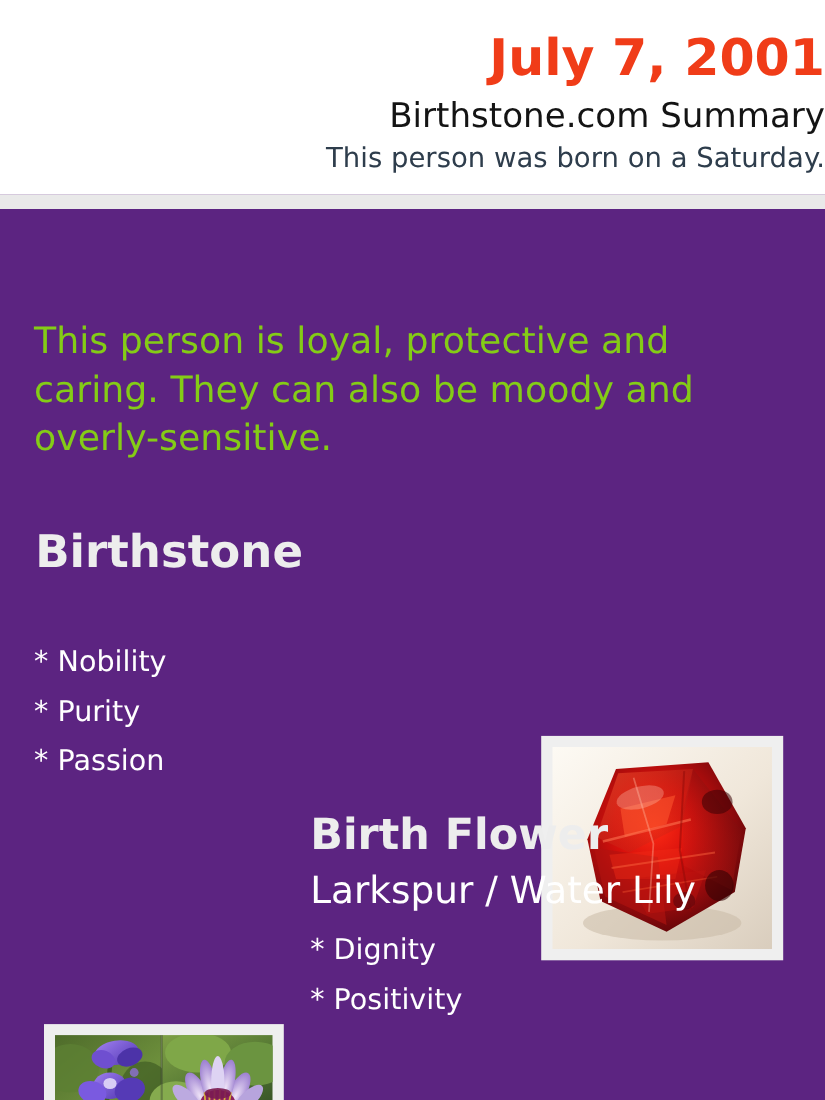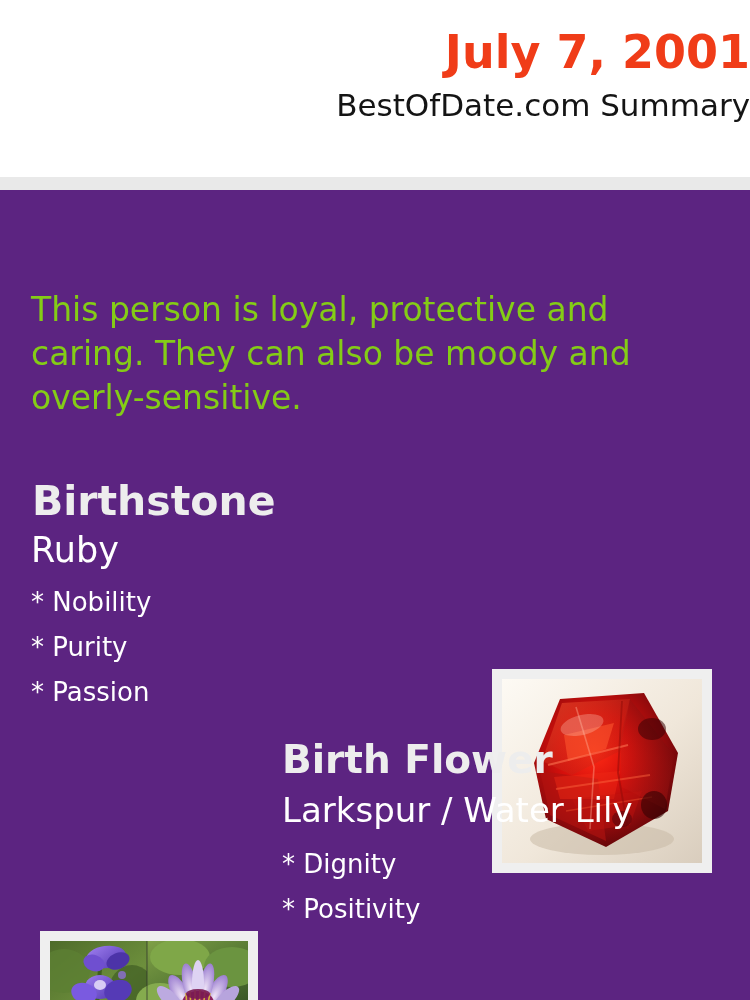--- a/index.html
+++ b/index.html
@@ -125,30 +125,30 @@
   .photo-inner { width:100%; height:100%; overflow:hidden; position:relative; }
   .photo-inner svg { display:block; width:100%; height:100%; }
 </style>
 </head>
 <body>
 
 <div id="page">
 
   <div class="header">
     <div class="date-title">July 7, 2001</div>
-    <div class="site-sub">BestOfDate.com Summary</div>
+    <div class="site-sub">Birthstone.com Summary</div>
+    <div class="born-line">This person was born on a Saturday.</div>
   </div>
   <div class="gray-band"></div>
 
   <div class="body-purple">
 
     <div class="sign-desc">This person is loyal, protective and caring. They can also be moody and overly-sensitive.</div>
 
     <div class="bs-title">Birthstone</div>
-    <div class="bs-name">Ruby</div>
     <div class="bs-list">
       <div class="bullet">* Nobility</div>
       <div class="bullet">* Purity</div>
       <div class="bullet">* Passion</div>
     </div>
 
     <div class="photo-frame frame-ruby">
       <div class="photo-inner">
         <svg viewBox="0 0 200 184" preserveAspectRatio="none" aria-hidden="true">
           <defs>

